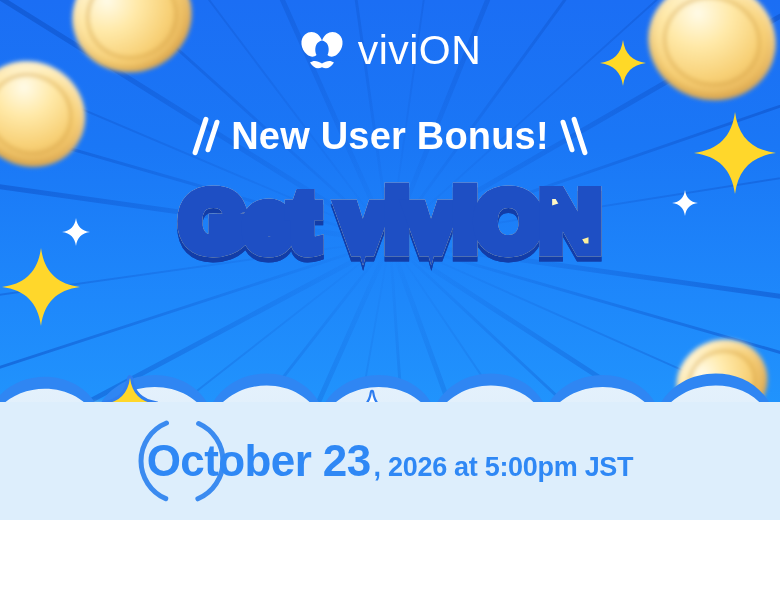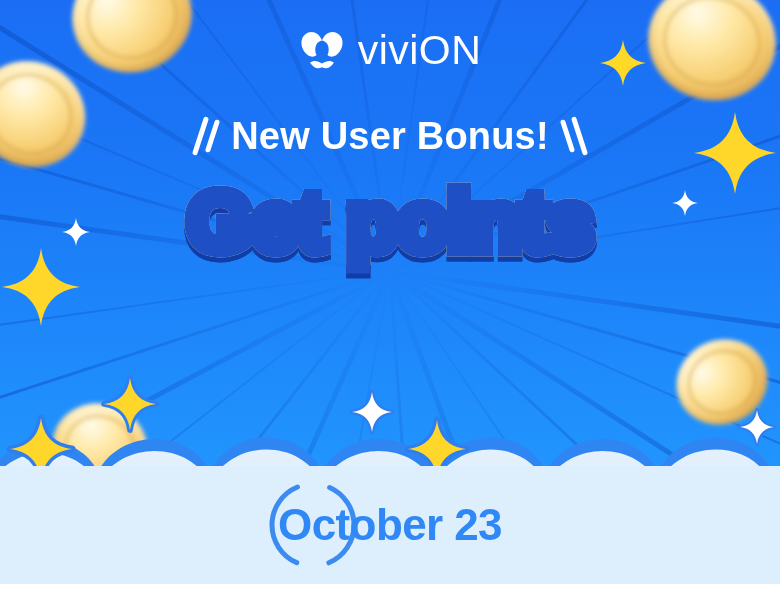--- a/index.html
+++ b/index.html
@@ -8,21 +8,21 @@
     background: #ffffff;
   }
   body {
     font-family: "Liberation Sans", sans-serif;
   }
 
   
   .banner {
     position: relative;
     width: 780px;
-    height: 584px;
+    height: 520px;
     overflow: hidden;
     background: #1a76f5;
     user-select: none;
   }
 
   
   .sky {
     position: absolute;
     inset: 0;
     background: linear-gradient(180deg,
@@ -380,27 +380,28 @@
         <span class="slash l2"></span>
     </span>
     <span class="subhead-text">New User Bonus!</span>
     <span class="slash-group">
       <span class="slash r1"></span>
         <span class="slash r2"></span>
     </span>
   </div>
 
   <div class="headline">
-    <span class="headline-line l1">Get points</span>
+    <span class="headline-line l1">Get viviON</span>
   </div>
 
   <div class="offer">
     <div class="offer-inner">
       <span class="offer-ring">
         <svg viewBox="0 0 96 96">
           <circle cx="48" cy="48" r="41" fill="none" stroke="#3b8bf0" stroke-width="5" stroke-linecap="round" stroke-dasharray="96 33" stroke-dashoffset="48"></circle>
         </svg>
       </span>
       <span class="offer-date">October 23</span>
+      <span class="offer-rest">, 2026 at 5:00pm JST</span>
     </div>
   </div>
 
 </div>
 
 </body></html>

